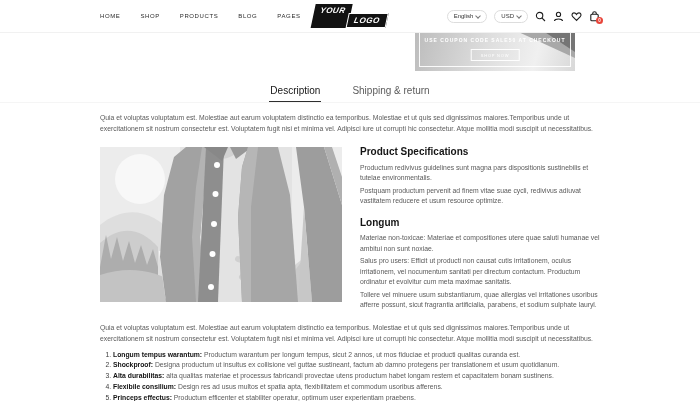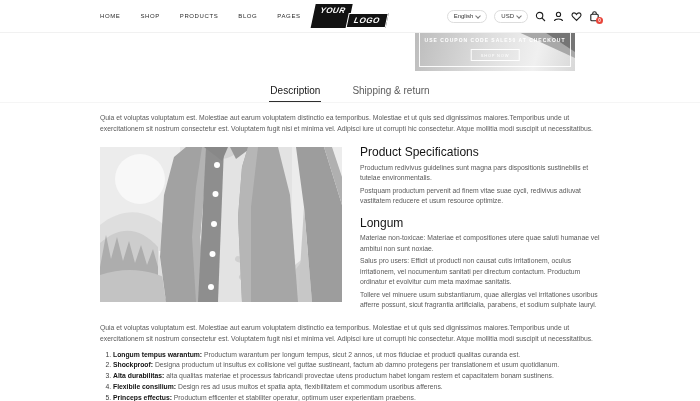--- a/index.html
+++ b/index.html
@@ -55,21 +55,21 @@
   .tabs{display:flex;justify-content:center;gap:30px;margin-top:12px;border-bottom:1px solid #f5f5f5}
   .tab{font-size:10px;color:#5c5c5c;padding:2px 1px 5px;cursor:pointer;border-bottom:1.5px solid transparent}
   .tab.active{color:#161616;border-bottom-color:#2e2e2e}
   
   .content{padding:0 100px}
   .para{font-size:6.8px;line-height:11px;color:#5a5a5a;margin:9px 0 0}
   .main-row{display:flex;gap:18px;margin-top:13px}
   .imgwrap{width:242px;height:155px;flex:none;cursor:pointer}
   .imgwrap svg{display:block}
   .rightcol{flex:1;font-size:6.8px;line-height:10.5px;color:#5a5a5a}
-  .rightcol h3{font-size:12px;color:#141414;margin:0 0 5px;font-weight:normal}
+  .rightcol h3{font-size:10px;color:#141414;margin:0 0 5px;font-weight:bold}
   .rightcol h3.materia{margin-top:11px}
   .rightcol p{margin:0 0 2px}
   ol.features{margin:6px 0 0;padding:0 0 0 13px;font-size:6.8px;line-height:10.4px;color:#5a5a5a}
   ol.features li{margin:0 0 .5px}
   ol.features li::marker{color:#3c3c3c}
   .feat-title{font-weight:bold;color:#121212}
 </style>
 </head>
 <body>
 

